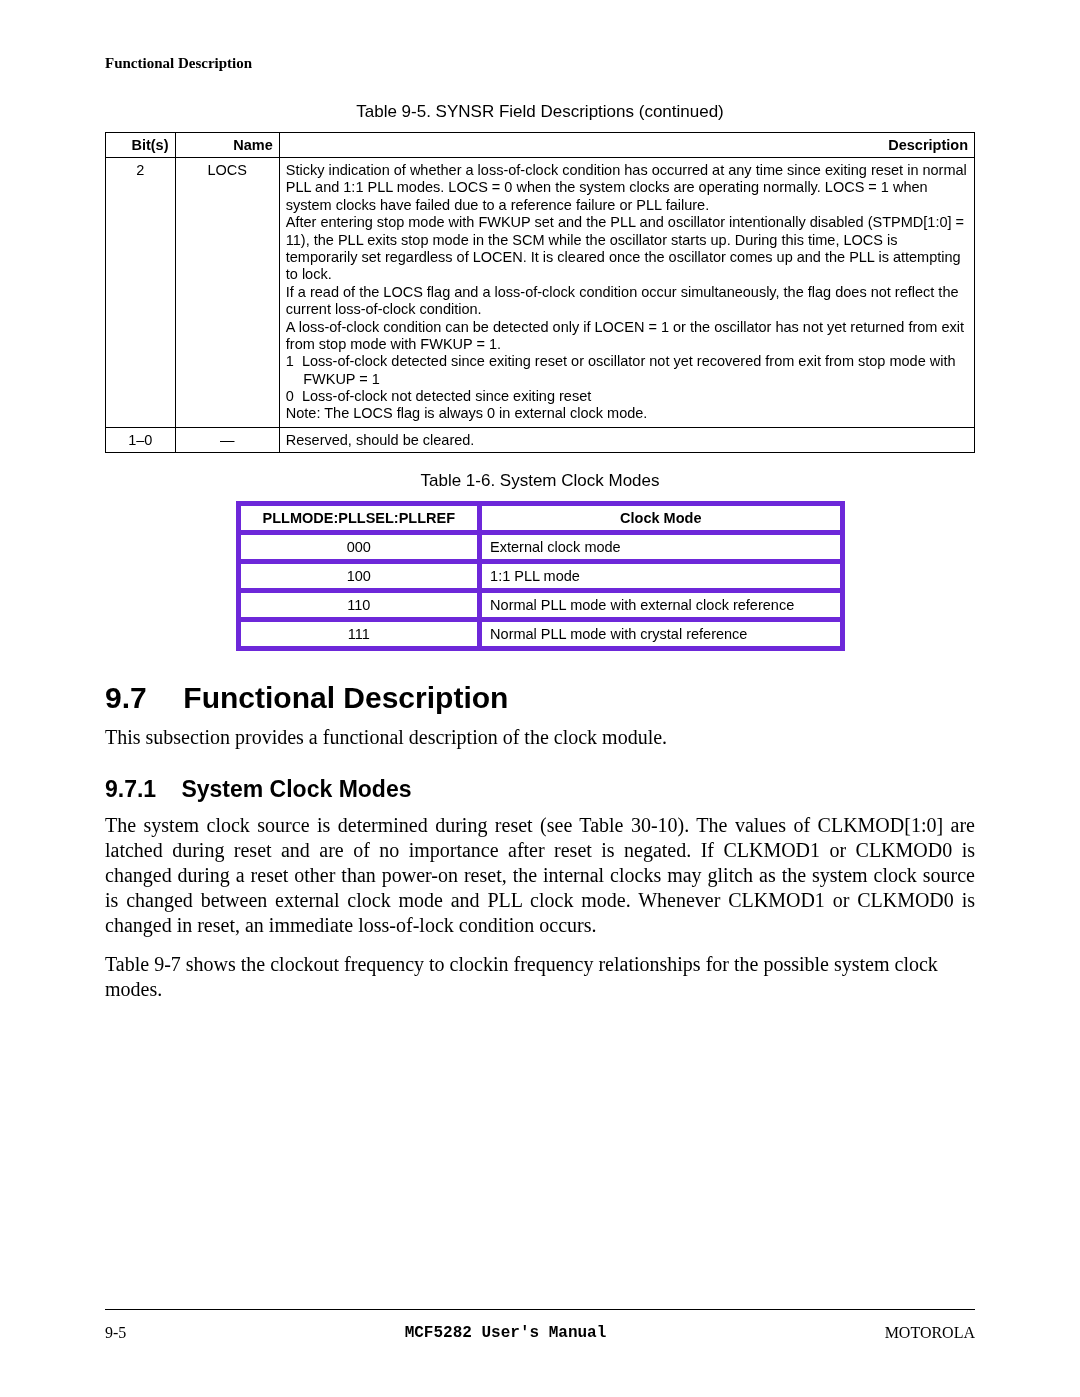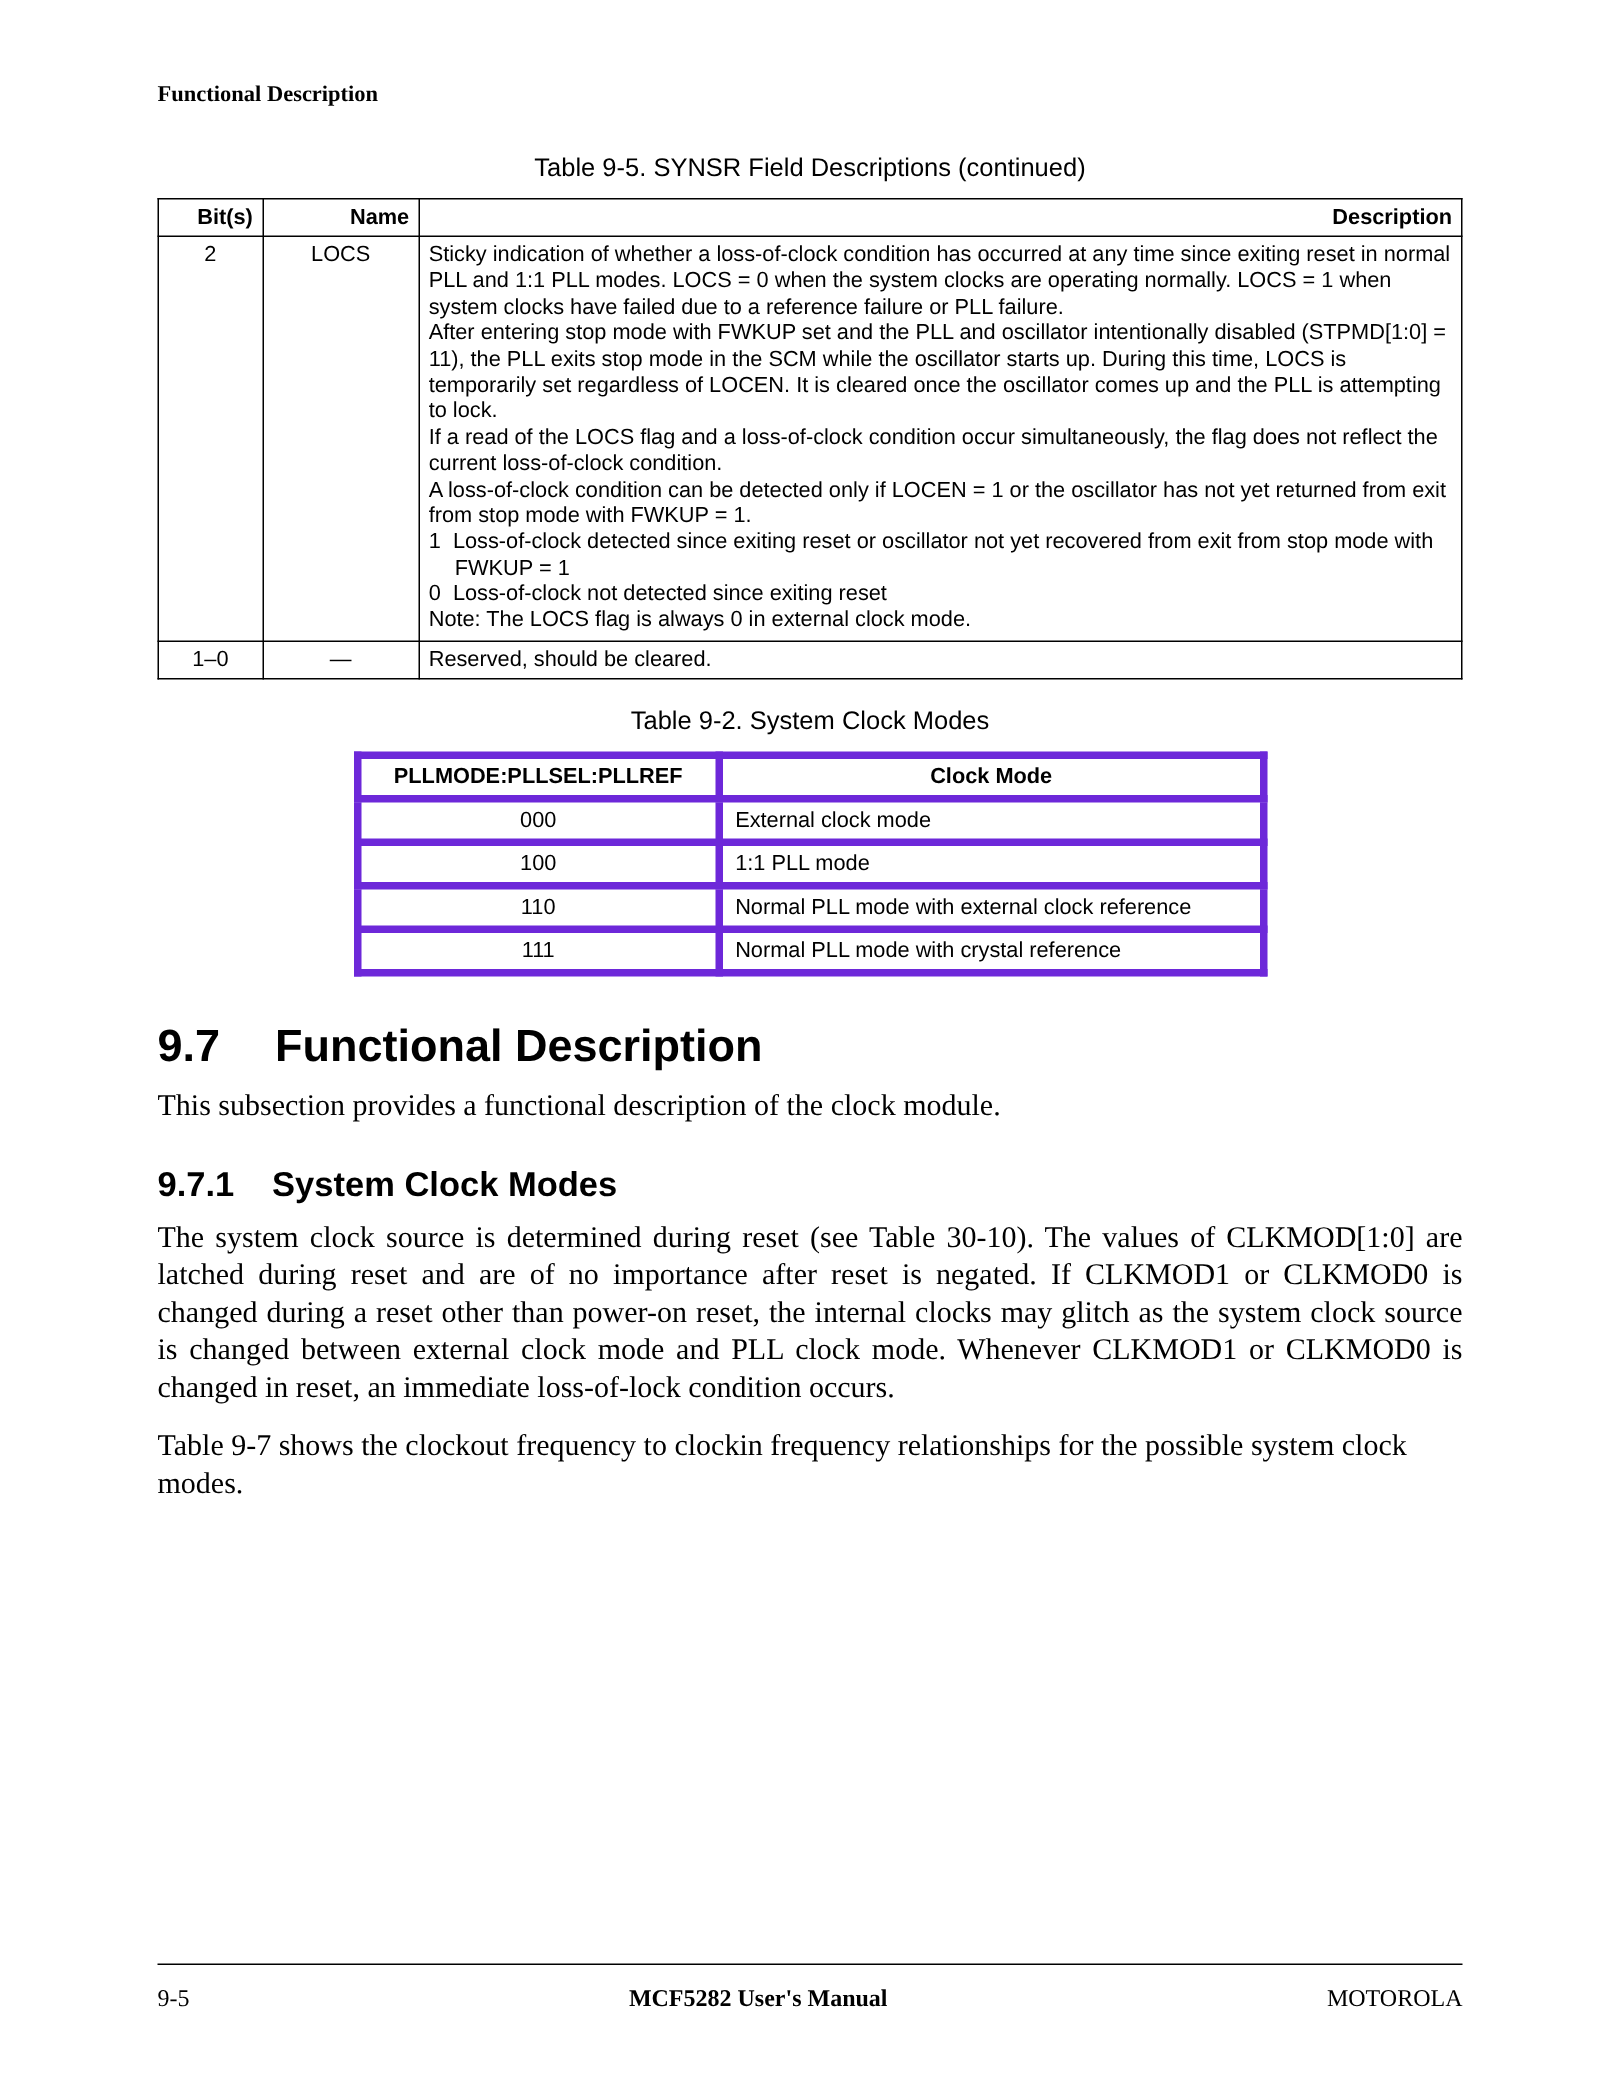--- a/index.html
+++ b/index.html
@@ -118,20 +118,21 @@
     border-top: 0.5px solid #000;
     padding-top: 14px;
     display: flex;
     justify-content: space-between;
     align-items: center;
     font-family: "Times New Roman", Times, serif;
     font-size: 16px;
   }
   .footer .center {
     font-weight: bold;
+    font-family: Liberation Mono, monospace;
   }
 </style>
 </head>
 <body>
 
 <div class="page">
   <div class="running-head">Functional Description</div>
 
   <div class="tbl-caption">Table 9-5. SYNSR Field Descriptions (continued)</div>
 
@@ -160,21 +161,21 @@
         </td>
       </tr>
       <tr>
         <td class="center">1–0</td>
         <td class="center">—</td>
         <td>Reserved, should be cleared.</td>
       </tr>
     </tbody>
   </table>
 
-  <div class="tbl-caption" style="margin-top:18px;">Table 9-2.  System Clock Modes</div>
+  <div class="tbl-caption" style="margin-top:18px;">Table 1-6.  System Clock Modes</div>
 
   <table class="modes">
     <thead>
       <tr>
         <th style="width:40%;">PLLMODE:PLLSEL:PLLREF</th>
         <th>Clock Mode</th>
       </tr>
     </thead>
     <tbody>
       <tr>

